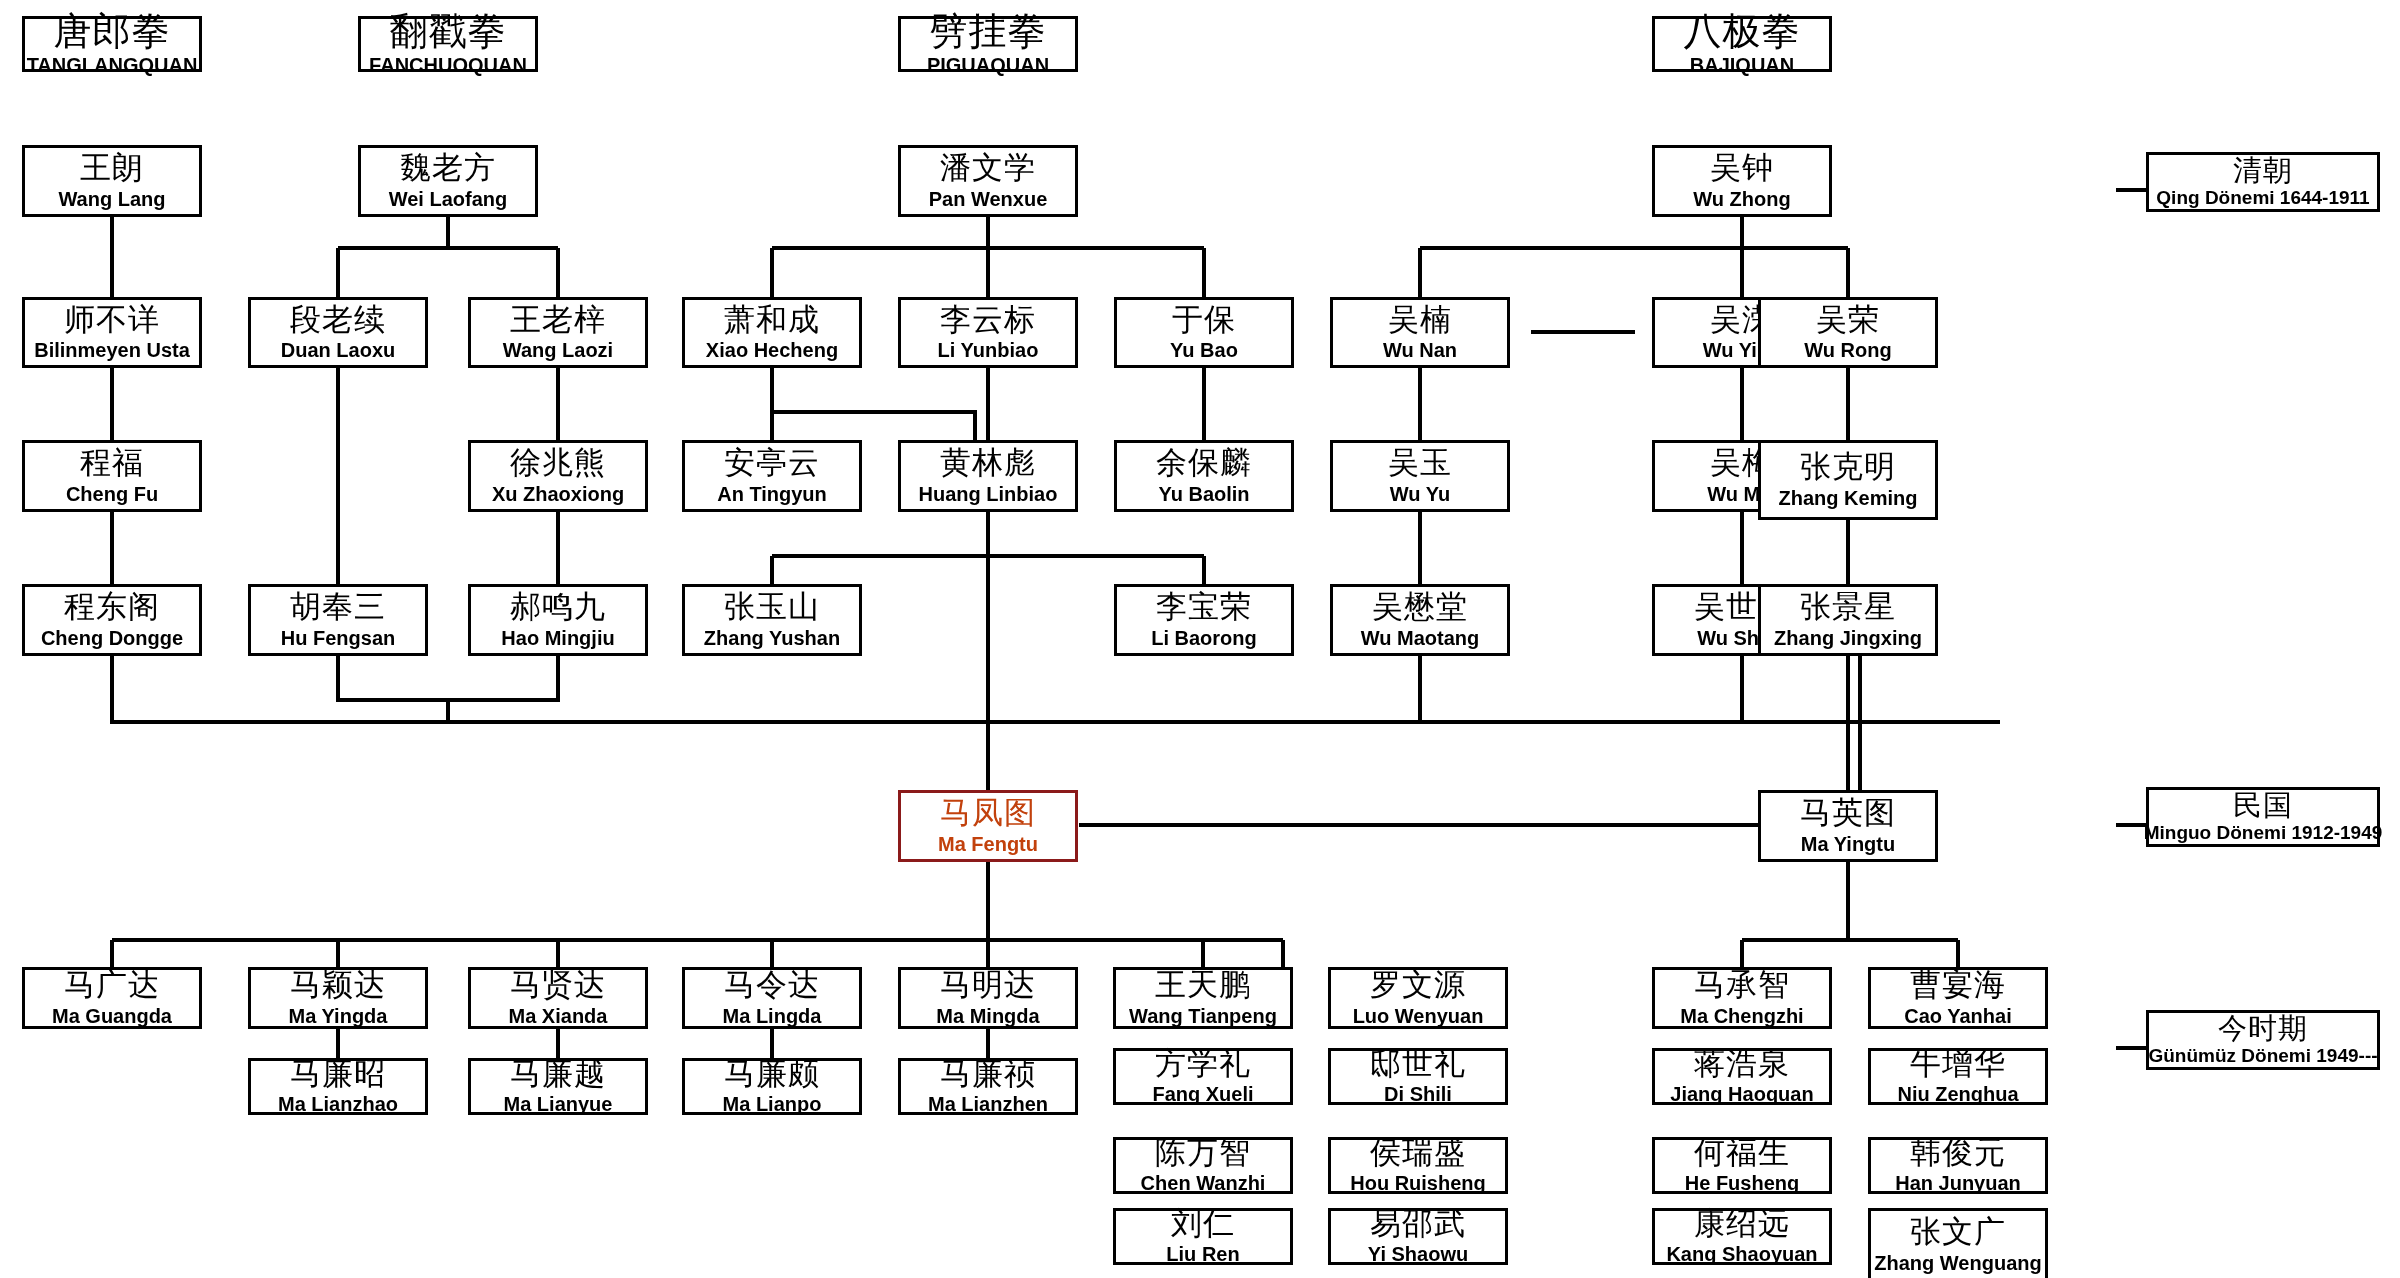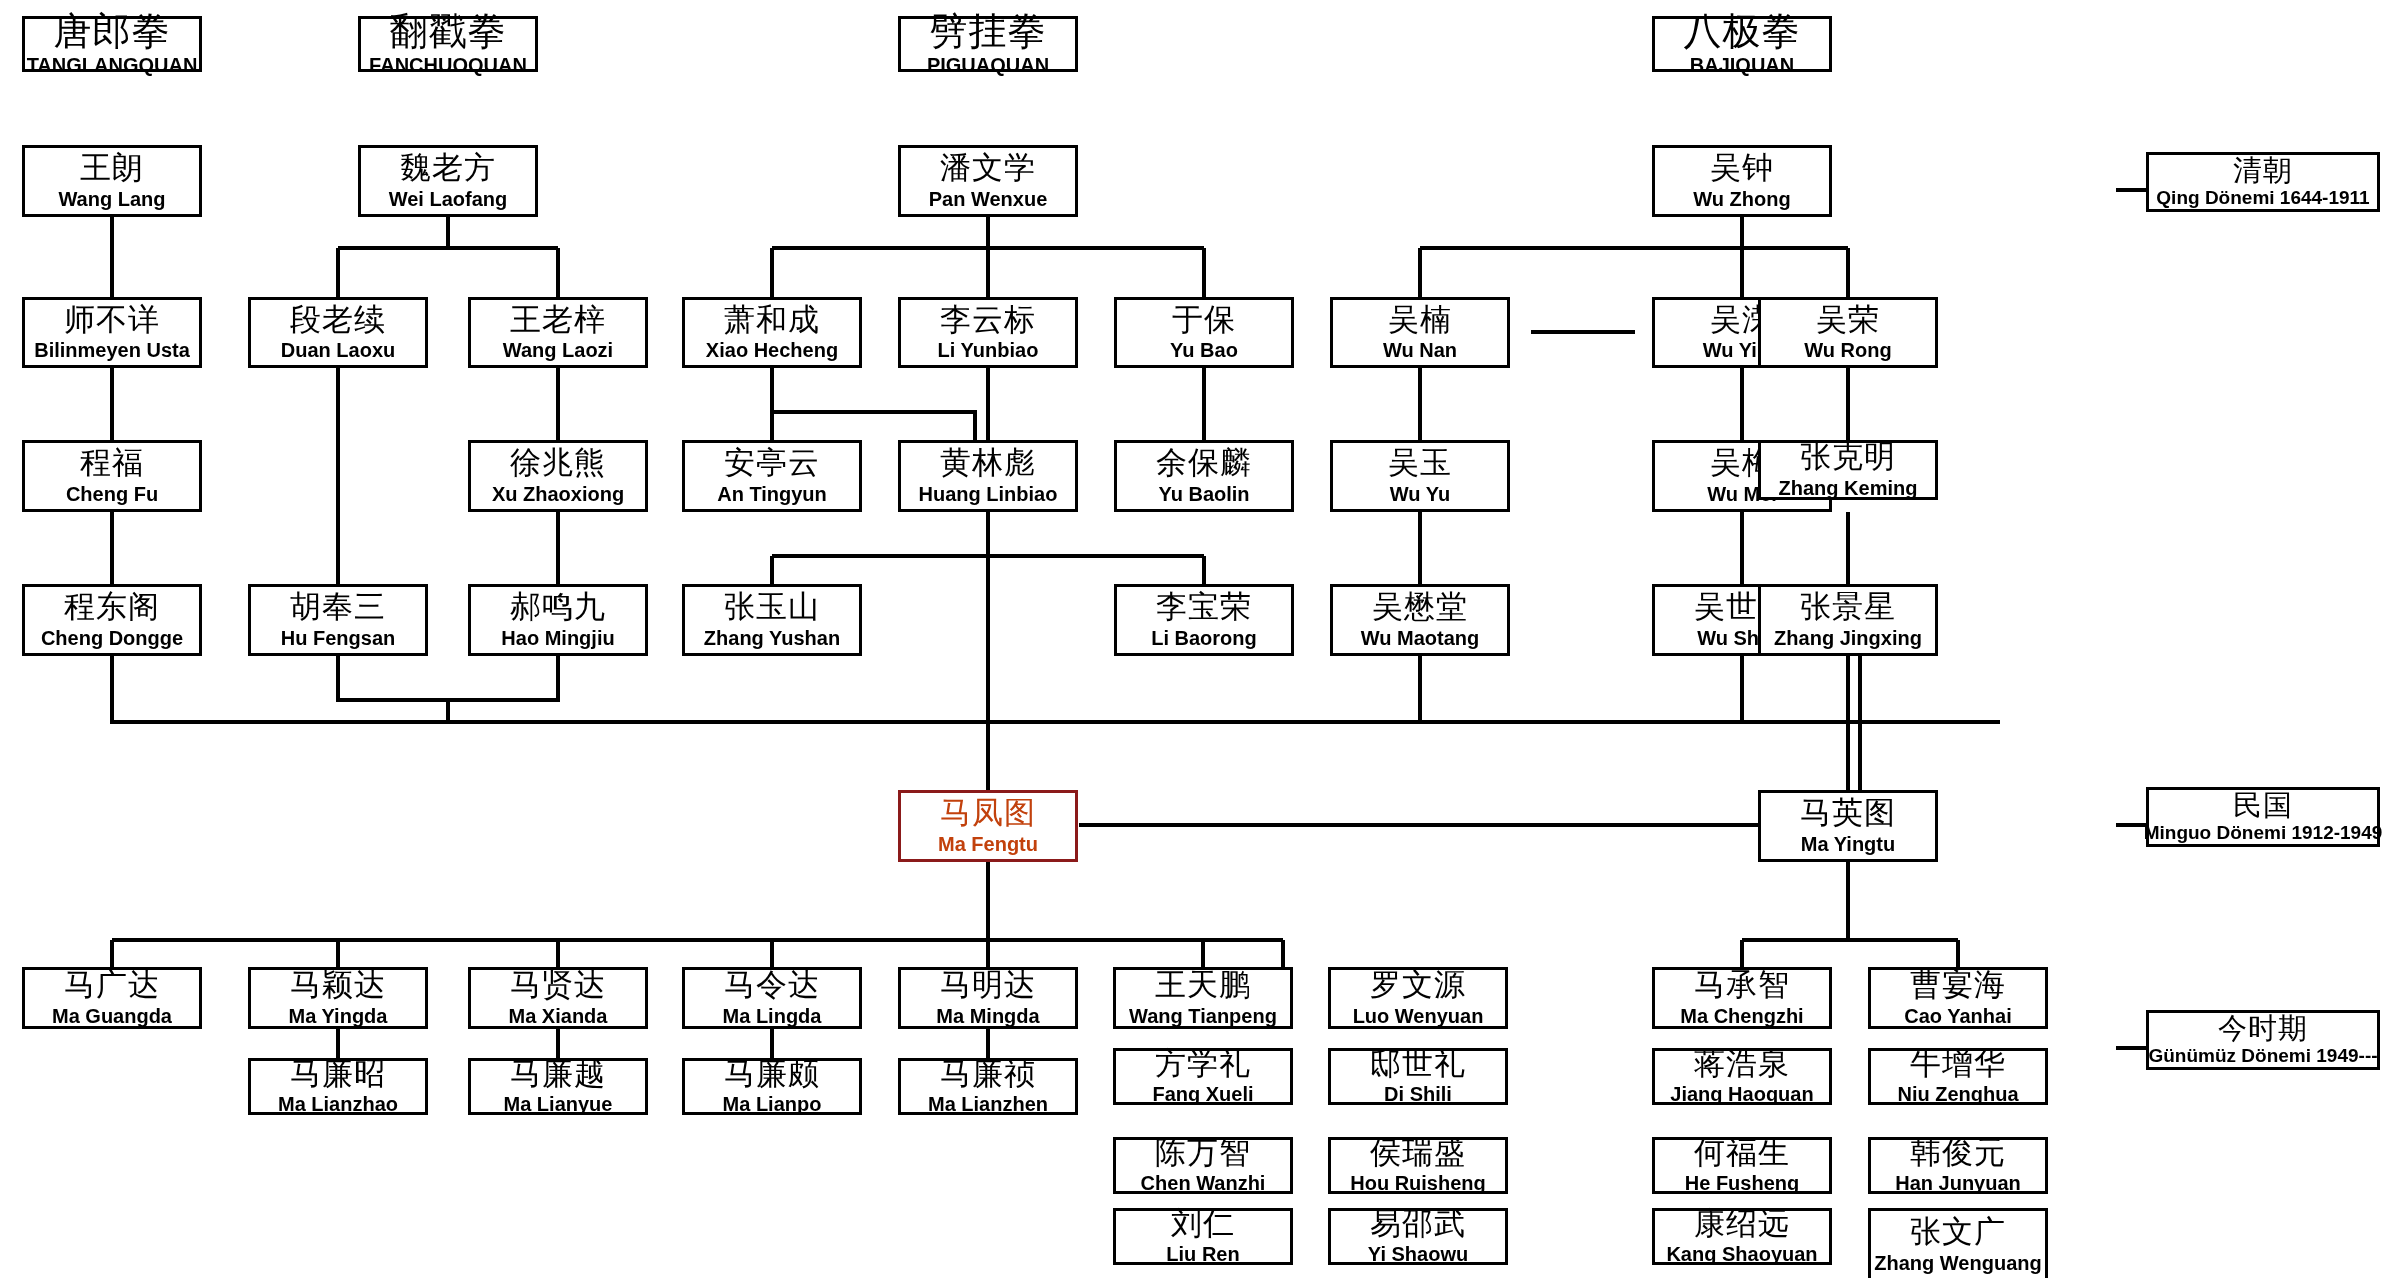--- a/index.html
+++ b/index.html
@@ -251,21 +251,21 @@
     <span class="py">Yu Baolin</span>
   </div>
   <div class="node" style="left:1330px;top:440px;width:180px;height:72px;">
     <span class="cn">吴玉</span>
     <span class="py">Wu Yu</span>
   </div>
   <div class="node" style="left:1652px;top:440px;width:180px;height:72px;">
     <span class="cn">吴梅</span>
     <span class="py">Wu Mei</span>
   </div>
-  <div class="node" style="left:1758px;top:440px;width:180px;height:60px;">
+  <div class="node" style="left:1758px;top:440px;width:180px;height:80px;">
     <span class="cn">张克明</span>
     <span class="py">Zhang Keming</span>
   </div>
 
   <div class="node" style="left:22px;top:584px;width:180px;height:72px;">
     <span class="cn">程东阁</span>
     <span class="py">Cheng Dongge</span>
   </div>
   <div class="node" style="left:248px;top:584px;width:180px;height:72px;">
     <span class="cn">胡奉三</span>

